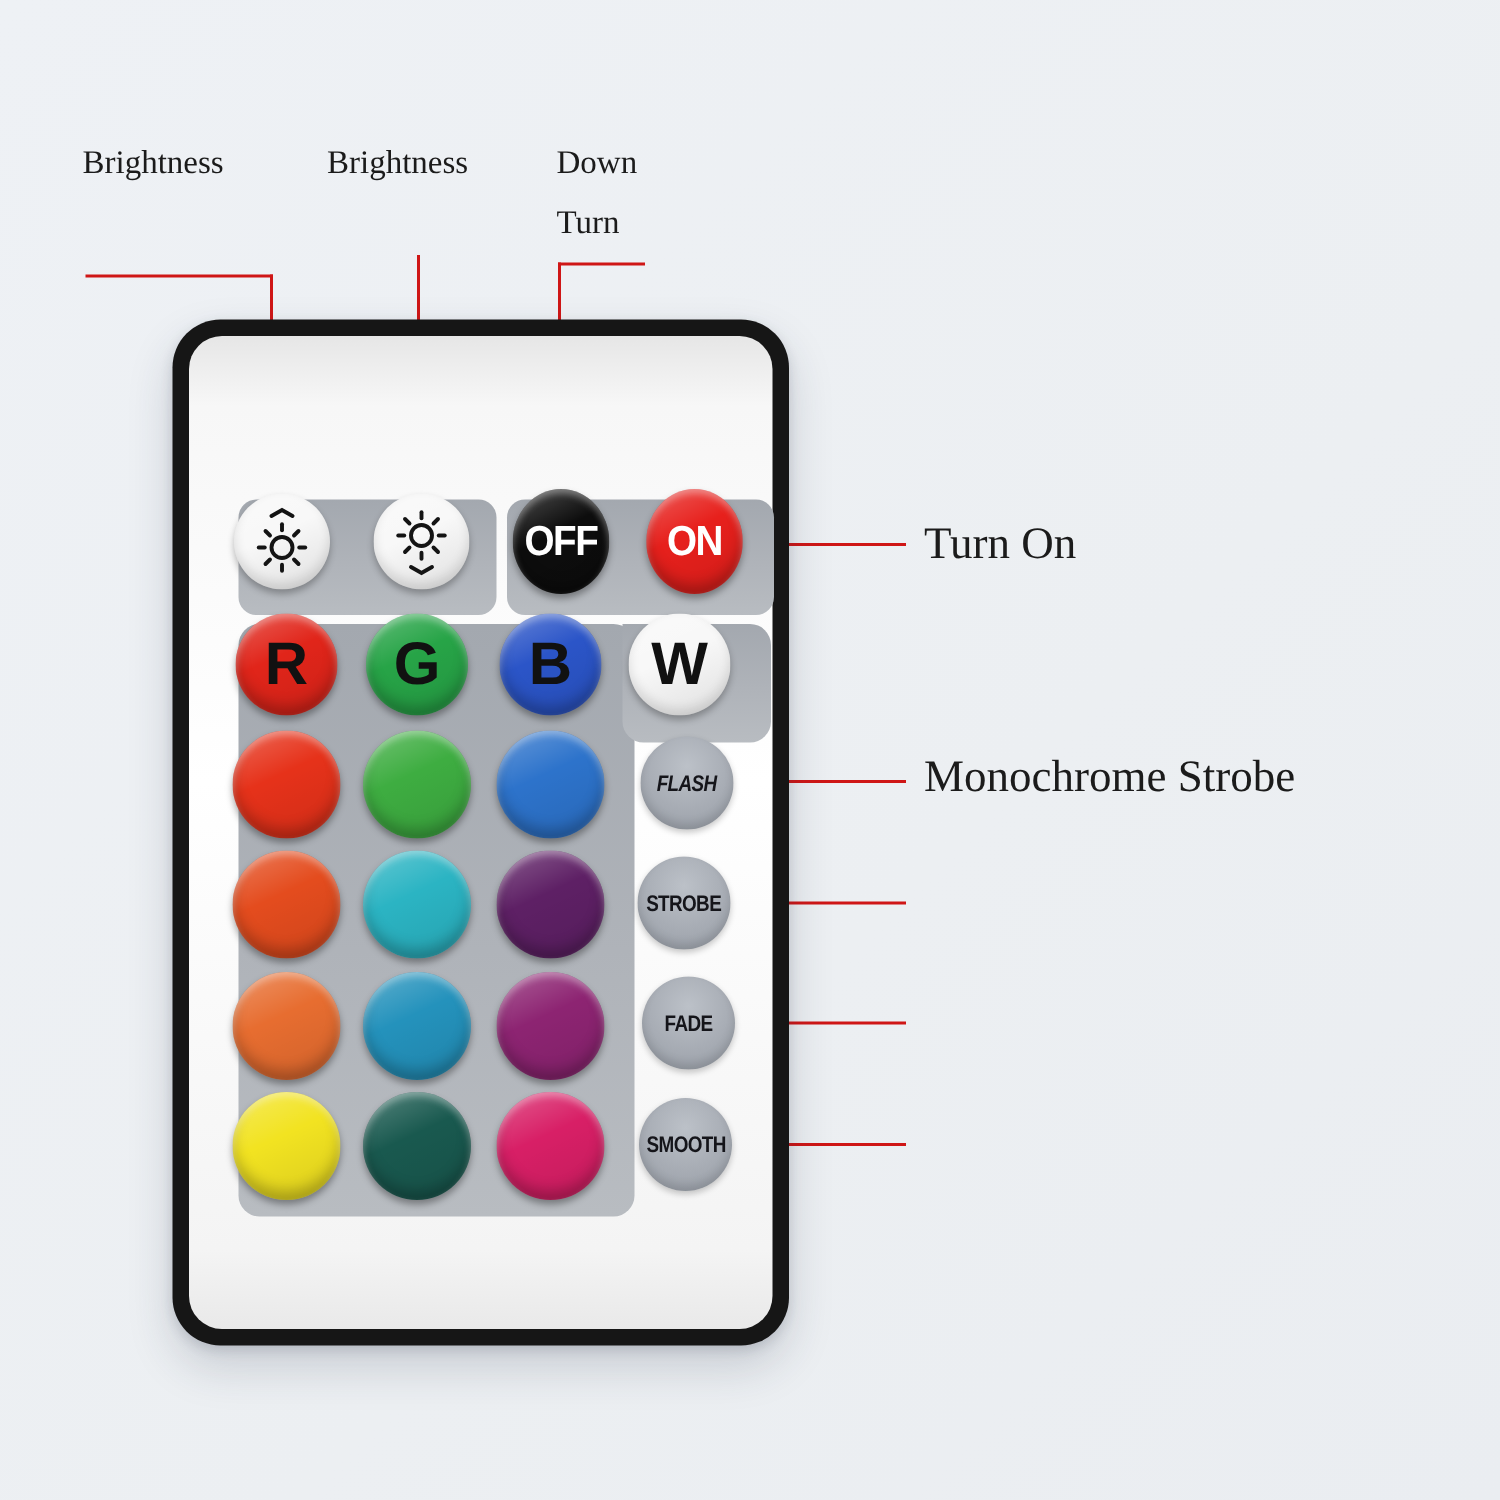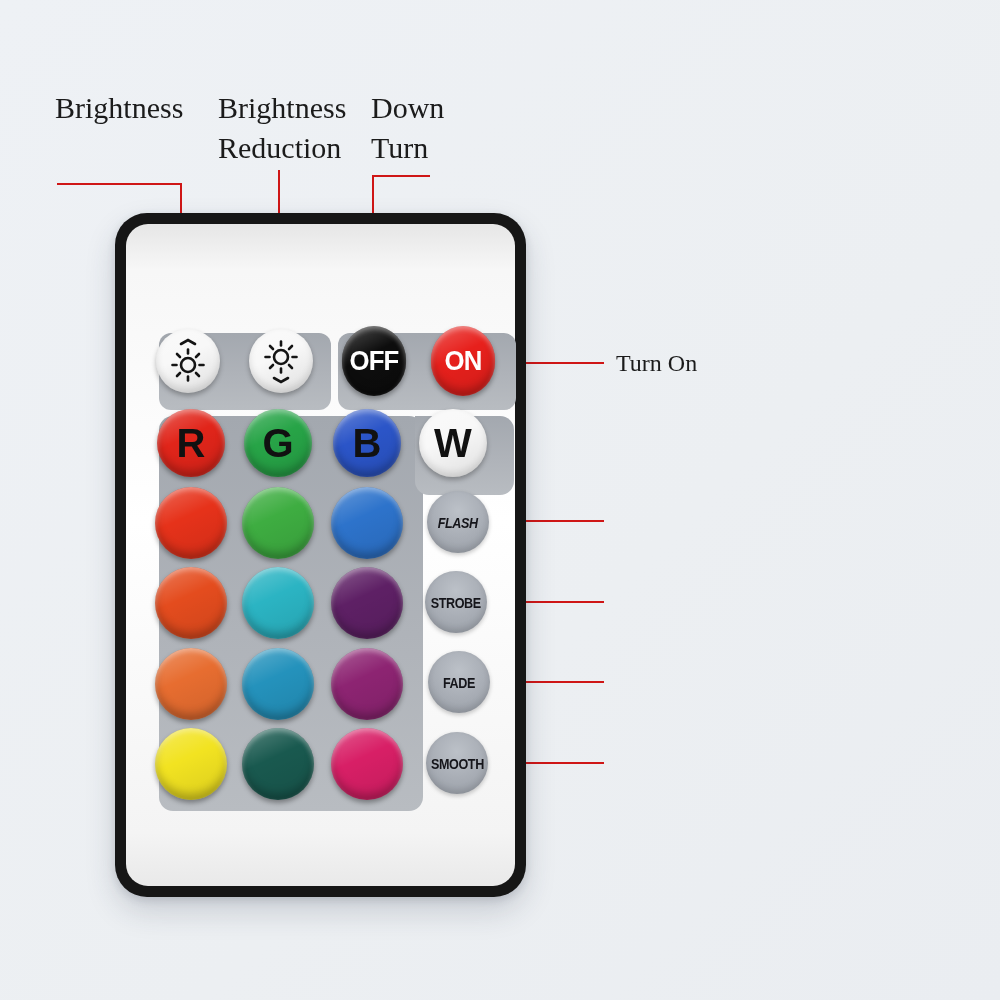--- a/index.html
+++ b/index.html
@@ -2,22 +2,22 @@
 <html><head>
 <meta charset="utf-8">
 <style>
   html,body{margin:0;padding:0;}
   .canvas{
     position:relative;width:1000px;height:1000px;overflow:hidden;
     background:linear-gradient(135deg,#eef1f5 0%,#ecEFf2 60%,#eaedf1 100%);
     font-family:"Liberation Serif", serif;color:#1b1b1b;
   }
   
-  .toplabel{position:absolute;font-size:30px;line-height:40px;white-space:nowrap;}
-  .rightlabel{position:absolute;font-size:24px;line-height:34px;white-space:nowrap;transform:translateY(-50%);}
+  .toplabel{position:absolute;font-size:22px;line-height:40px;white-space:nowrap;}
+  .rightlabel{position:absolute;font-size:30px;line-height:34px;white-space:nowrap;transform:translateY(-50%);}
   .cline{position:absolute;background:#cf1616;}
   
   .remote{
     position:absolute;left:115px;top:213px;width:411px;height:684px;
     background:#161616;border-radius:32px;
     box-shadow:0 14px 30px rgba(40,50,70,.18), 0 3px 8px rgba(40,50,70,.15);
   }
   .remote-face{
     position:absolute;left:11px;top:11px;right:11px;bottom:11px;border-radius:22px;
     background:linear-gradient(180deg,#e6e6e6 0%,#f7f7f7 7%,#ffffff 45%,#f4f4f4 92%,#e9e9e9 100%);
@@ -56,28 +56,28 @@
 </head>
 <body>
 
 <div class="canvas">
 
   <div class="toplabel" style="left:55px;top:88px;">
     <div>Brightness</div>
   </div>
   <div class="toplabel" style="left:218px;top:88px;">
     <div>Brightness</div>
-    <div>Reduction</div>
   </div>
   <div class="toplabel" style="left:371px;top:88px;">
     <div>Down</div>
     <div>Turn</div>
   </div>
 
   <div class="rightlabel" style="left:616px;top:363px;">Turn On</div>
+  <div class="rightlabel" style="left:616px;top:518px;">Monochrome Strobe</div>
 
   <div class="cline" style="left:57px;top:183px;width:125px;height:2px;"></div>
   <div class="cline" style="left:180px;top:183px;width:2px;height:157px;"></div>
   <div class="cline" style="left:278px;top:170px;width:2px;height:170px;"></div>
   <div class="cline" style="left:372px;top:175px;width:58px;height:2px;"></div>
   <div class="cline" style="left:372px;top:175px;width:2px;height:173px;"></div>
   <div class="cline" style="left:470px;top:362px;width:134px;height:2px;"></div>
   <div class="cline" style="left:468px;top:520px;width:136px;height:2px;"></div>
   <div class="cline" style="left:466px;top:601px;width:138px;height:2px;"></div>
   <div class="cline" style="left:466px;top:681px;width:138px;height:2px;"></div>

